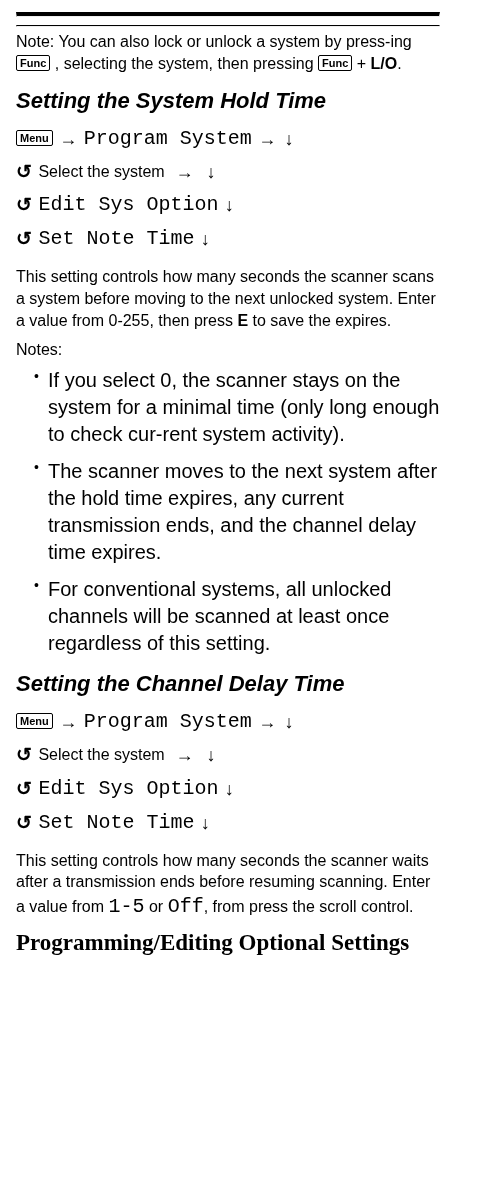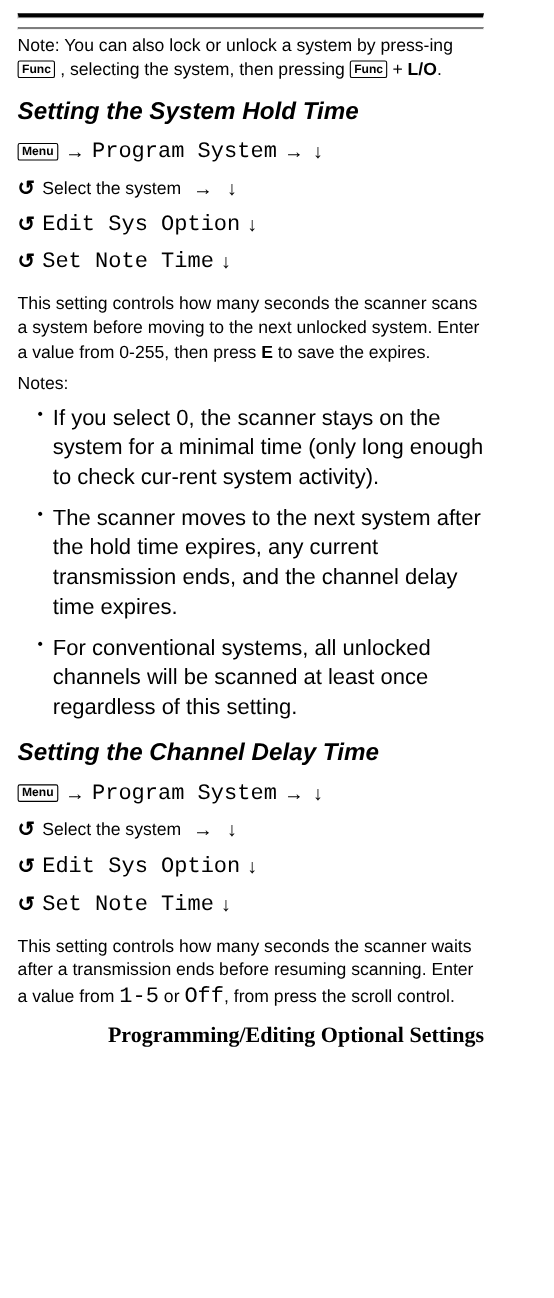--- a/index.html
+++ b/index.html
@@ -81,22 +81,22 @@
   ul.bullets li::before {
     content: "•";
     position: absolute;
     left: 0;
     top: 0;
     font-size: 14px;
   }
   .footer {
     font-family: Georgia, "Times New Roman", serif;
     font-weight: bold;
-    text-align: right;
-    font-size: 20px;
+    text-align: left;
+    font-size: 23px;
     margin-top: 8px;
   }
   .page-num {
     font-size: 15px;
     margin-top: 14px;
   }
 </style>
 </head>
 <body>
 

